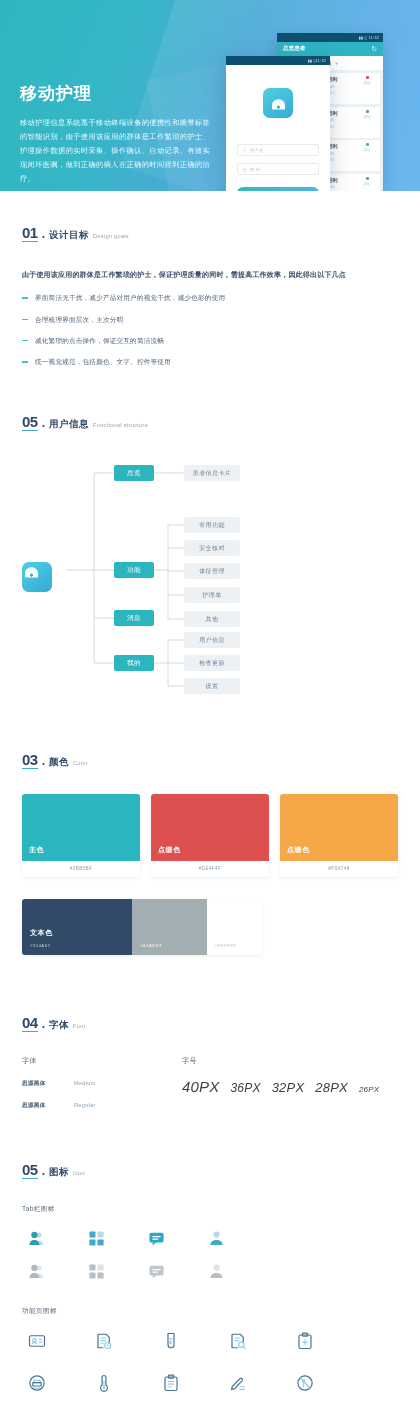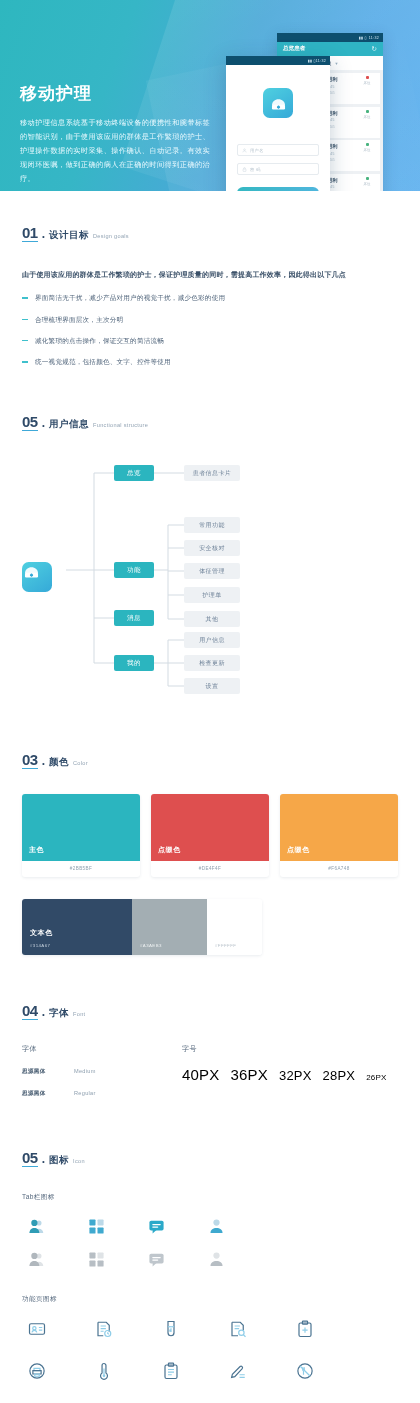--- a/index.html
+++ b/index.html
@@ -186,32 +186,32 @@
   .textrow .nm2 {
     position:absolute; left:8px; bottom:17px;
     font-size:7px; font-weight:bold; color:#fff; letter-spacing:.6px;
   }
   .textrow .hx { position:absolute; left:8px; bottom:7px; font-size:4.4px; letter-spacing:.4px; }
   .c1 .hx { color:#c4d0dc; }
   .c2 .hx { color:#eef1f2; }
   .c3 .hx { color:#b8c2cb; }
 
   
-  .s4 { margin-top:48px; }
+  .s4 { margin-top:60px; }
   .fontgrid { display:flex; margin-top:24px; }
   .fcol-a { width:160px; }
   .fcol-b { flex:1; }
   .fhead { font-size:7px; color:#56697e; letter-spacing:.5px; }
   .frow { display:flex; gap:18px; margin-top:14px; }
   .frow .fam { font-size:5.6px; font-weight:bold; color:#3d5369; letter-spacing:.3px; width:34px; }
   .frow .wt { font-size:5.6px; color:#8fa0b0; letter-spacing:.3px; }
   .sizes { display:flex; align-items:baseline; gap:11px; margin-top:12px; }
-  .sizes span { color:#000000; letter-spacing:.2px; }
+  .sizes span { color:#404040; letter-spacing:.2px;font-style:italic; }
   .sz0 { font-size:15px; }
-  .sz1 { font-size:15px; }
+  .sz1 { font-size:12px; }
   .sz2 { font-size:13px; }
   .sz3 { font-size:13px; }
   .sz4 { font-size:8px; }
 
   
   .s5 { margin-top:52px; padding-bottom:40px; }
   .icon-sub { font-size:6.6px; color:#56697e; letter-spacing:.4px; margin-top:26px; }
   .tabgrid { margin-top:14px; }
   .tabline { display:flex; gap:40px; margin-bottom:13px; padding-left:4px; }
   .tabicon { width:20px; height:20px; display:flex; align-items:center; justify-content:center; }

